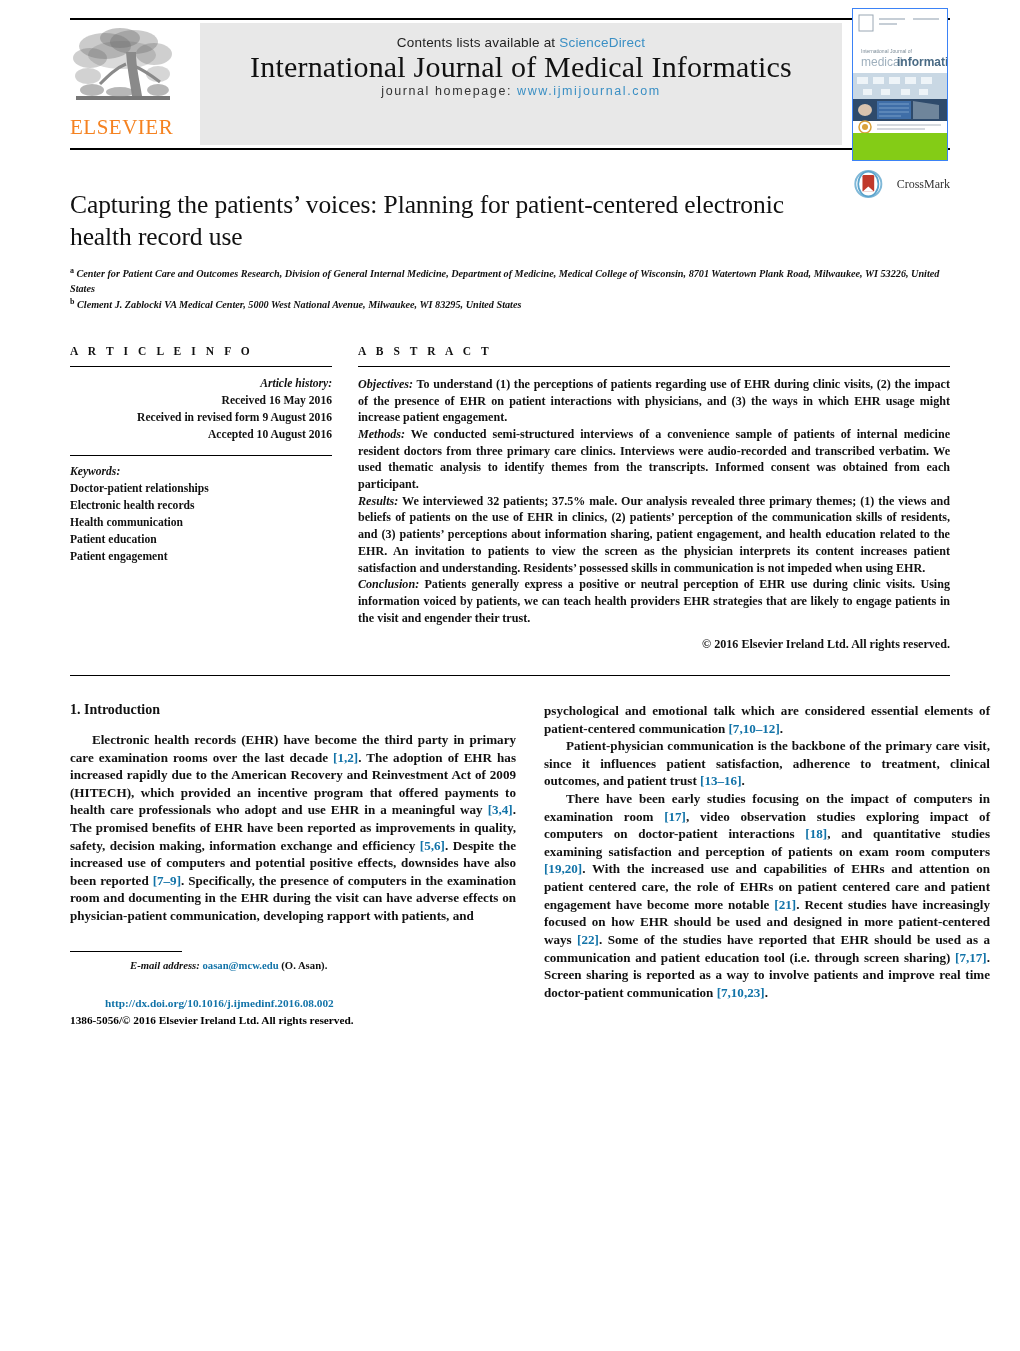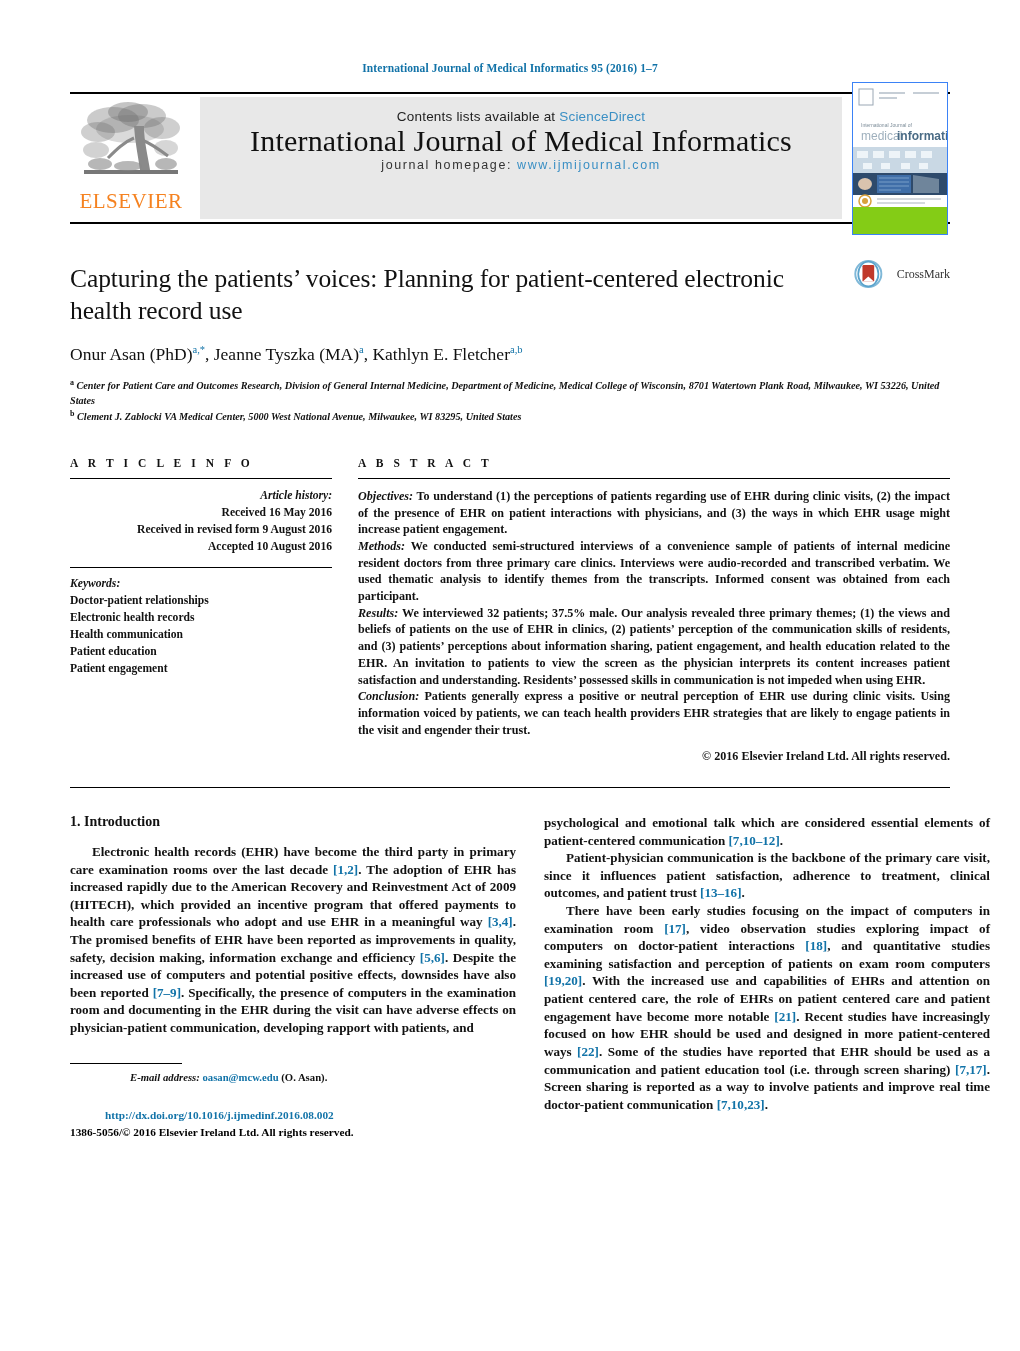--- a/index.html
+++ b/index.html
@@ -40,21 +40,20 @@
     padding-top: 0;
     display: flex;
     align-items: stretch;
     height: 128px;
   }
   .elsevier-block {
     width: 122px;
     flex: 0 0 122px;
     display: flex;
     flex-direction: column;
-    align-items: center;
     justify-content: flex-start;
     padding-top: 4px;
   }
   .tree-svg { display:block; }
   .elsevier-word {
     font-family: "Liberation Serif", serif;
     color: #f58220;
     font-size: 21px;
     letter-spacing: 0.5px;
     font-weight: normal;
@@ -120,21 +119,21 @@
     font-size: 25.5px;
     line-height: 1.25;
     font-weight: normal;
     color: #111;
     margin: 0;
     width: 760px;
     letter-spacing: -0.1px;
   }
   .crossmark {
     position: absolute;
-    top: 24px;
+    top: 8px;
     right: 0;
     width: 96px;
     height: 52px;
     display: flex;
     align-items: center;
     gap: 14px;
   }
   .crossmark-label {
     font-family: "Liberation Serif", serif;
     font-size: 12px;
@@ -232,21 +231,20 @@
   .link { color: #1273a8; }
 
   .doi-block { margin-top: 22px; font-size: 11.3px; font-weight: bold; line-height: 1.5; }
   .doi-block .doi { color: #1273a8; margin-left: 35px; }
 </style>
 </head>
 <body>
 
 <div class="page">
 
-  <div class="running-head">International Journal of Medical Informatics 95 (2016) 1–7</div>
 
   <div class="masthead">
 
     <div class="elsevier-block">
       <svg class="tree-svg" width="106" height="92" viewBox="0 0 106 92">
         <g fill="#6b6b6b">
           <ellipse cx="35" cy="22" rx="26" ry="13" opacity=".35"></ellipse>
           <ellipse cx="64" cy="18" rx="24" ry="12" opacity=".35"></ellipse>
           <ellipse cx="84" cy="30" rx="18" ry="11" opacity=".32"></ellipse>
           <ellipse cx="20" cy="34" rx="17" ry="10" opacity=".32"></ellipse>
@@ -335,23 +333,20 @@
       <svg width="44" height="44" viewBox="0 0 44 44">
         <circle cx="22" cy="22" r="20" fill="#ffffff" stroke="#7fb8d8" stroke-width="3"></circle>
         <path d="M22 4 C12 4 7 12 7 22 C7 32 12 40 22 40 C32 40 37 32 37 22 C37 12 32 4 22 4 Z" fill="#ffffff"></path>
         <rect x="13" y="8" width="18" height="26" rx="2" fill="#c0392b"></rect>
         <path d="M13 34 L22 26 L31 34 Z" fill="#ffffff"></path>
         <ellipse cx="22" cy="22" rx="15.5" ry="19" fill="none" stroke="#5aa3cc" stroke-width="2.6"></ellipse>
       </svg>
       <span class="crossmark-label">CrossMark</span>
     </div>
 
-    <div class="authors">
-      <span>Onur Asan (PhD)<sup>a,</sup><sup>*</sup>, Jeanne Tyszka (MA)<sup>a</sup>, Kathlyn E. Fletcher<sup>a,b</sup></span>
-    </div>
 
     <div class="affiliations">
       <div>
         <sup>a</sup>
         <span>Center for Patient Care and Outcomes Research, Division of General Internal Medicine, Department of Medicine, Medical College of Wisconsin, 8701 Watertown Plank Road, Milwaukee, WI 53226, United States</span>
       </div>
       <div>
         <sup>b</sup>
         <span>Clement J. Zablocki VA Medical Center, 5000 West National Avenue, Milwaukee, WI 83295, United States</span>
       </div>

